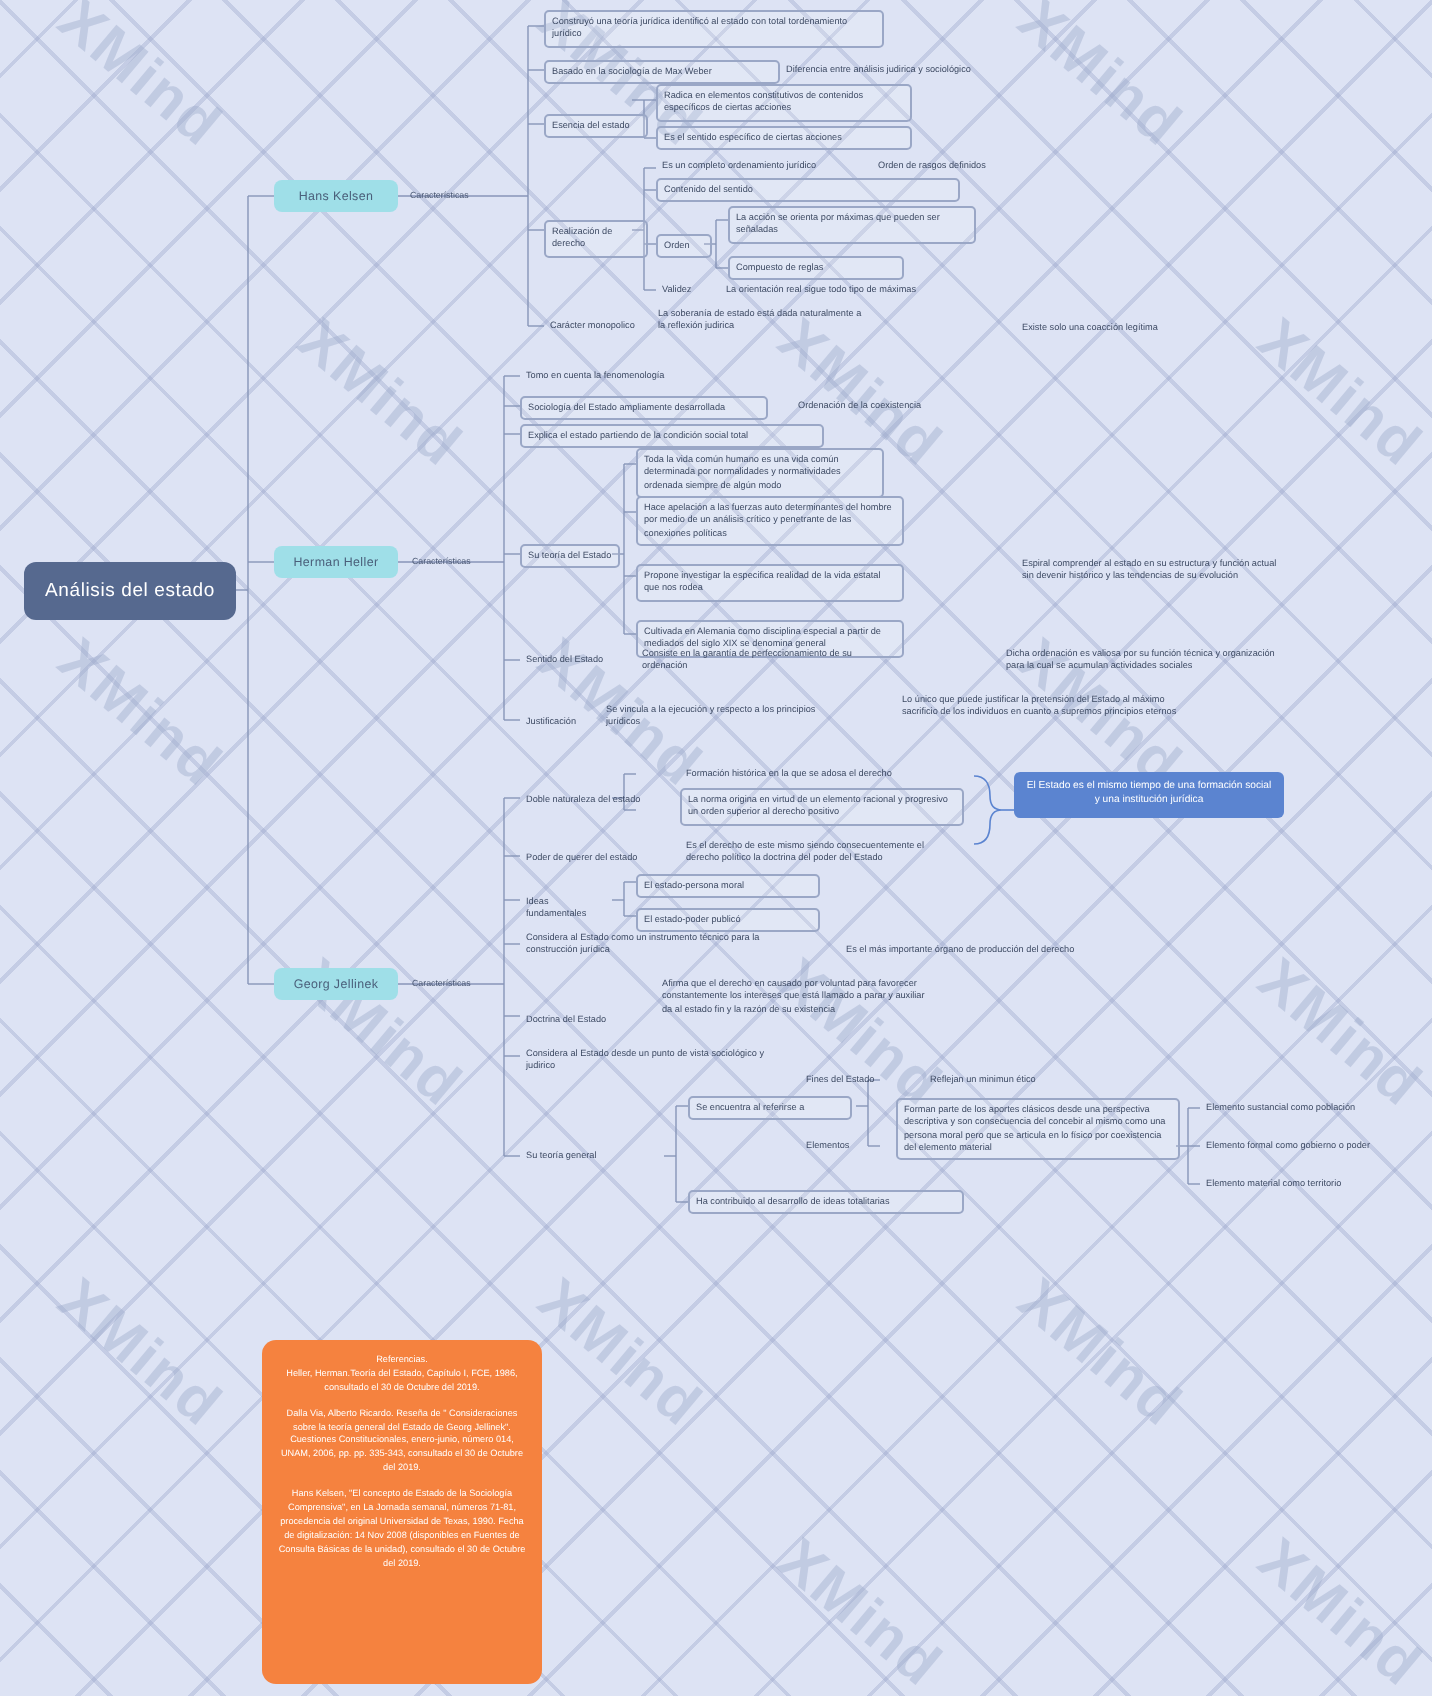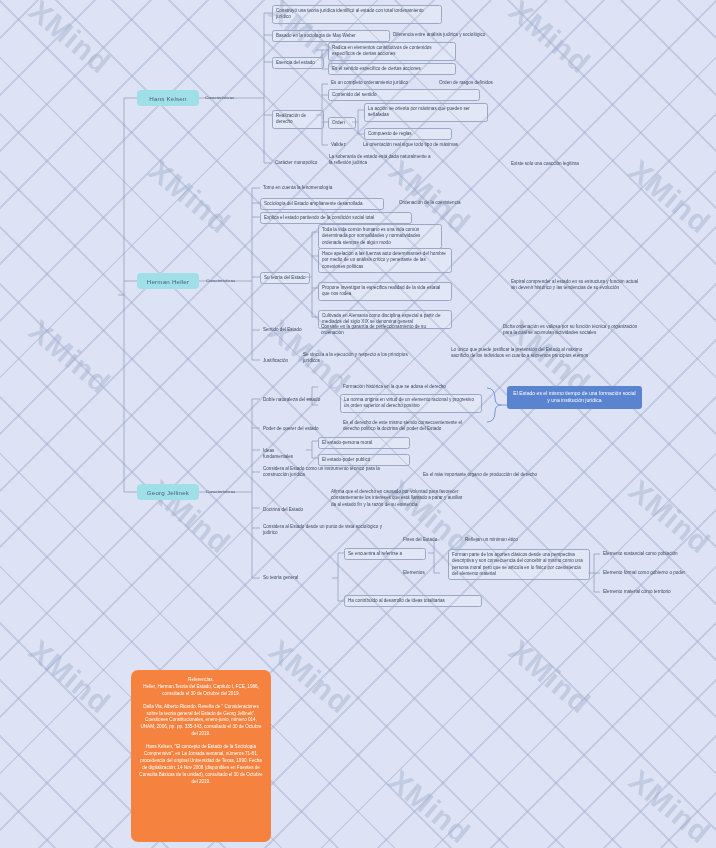--- a/index.html
+++ b/index.html
@@ -188,20 +188,23 @@
       <path d="M594 554 L594 592"></path>
       <path d="M594 554 L600 554"></path>
       <path d="M594 573 L600 573"></path>
       <path d="M594 592 L600 592"></path>
 
       <path d="M487 388 q8 0 8 10 q0 7 6 7 q-6 0 -6 7 q0 10 -8 10" stroke="#5b84d0" stroke-width=".8"></path>
       <path d="M501 405 L507 405" stroke="#5b84d0" stroke-width=".8"></path>
     </g>
   </svg>
 
+  <div id="central">
+    <span>Análisis del estado</span>
+  </div>
 
   <div class="main-branch" style="left:137px; top:90px;">
     <span>Hans Kelsen</span>
   </div>
   <div class="lbl" style="left:205px; top:95px;">Características</div>
 
   <div class="main-branch" style="left:137px; top:273px;">
     <span>Herman Heller</span>
   </div>
   <div class="lbl" style="left:206px; top:278px;">Características</div>

